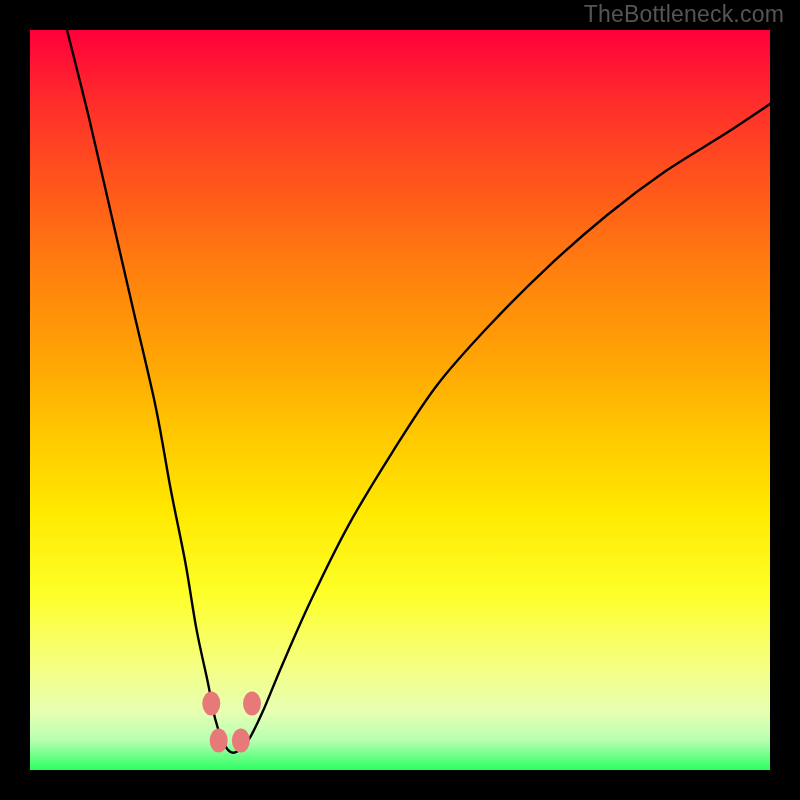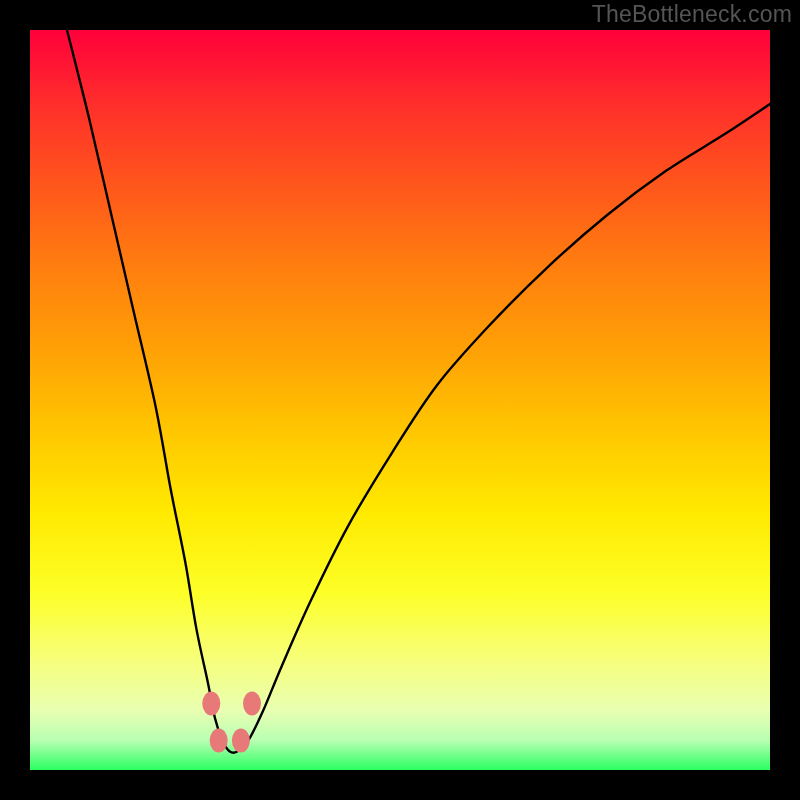--- a/index.html
+++ b/index.html
@@ -2,21 +2,21 @@
 <html><head>
 <meta charset="utf-8">
 <style>
   * { margin: 0; padding: 0; box-sizing: border-box; }
   html, body { width: 800px; height: 800px; overflow: hidden; }
   body { background: #000; position: relative; font-family: Arial, Helvetica, sans-serif; }
 
   .attribution {
     position: absolute;
     top: 1px;
-    right: 8px;
+    right: 16px;
     color: #555;
     font-size: 23px;
     font-weight: 400;
     letter-spacing: 0.2px;
     z-index: 5;
   }
 
   .plot-area {
     position: absolute;
     left: 30px;

